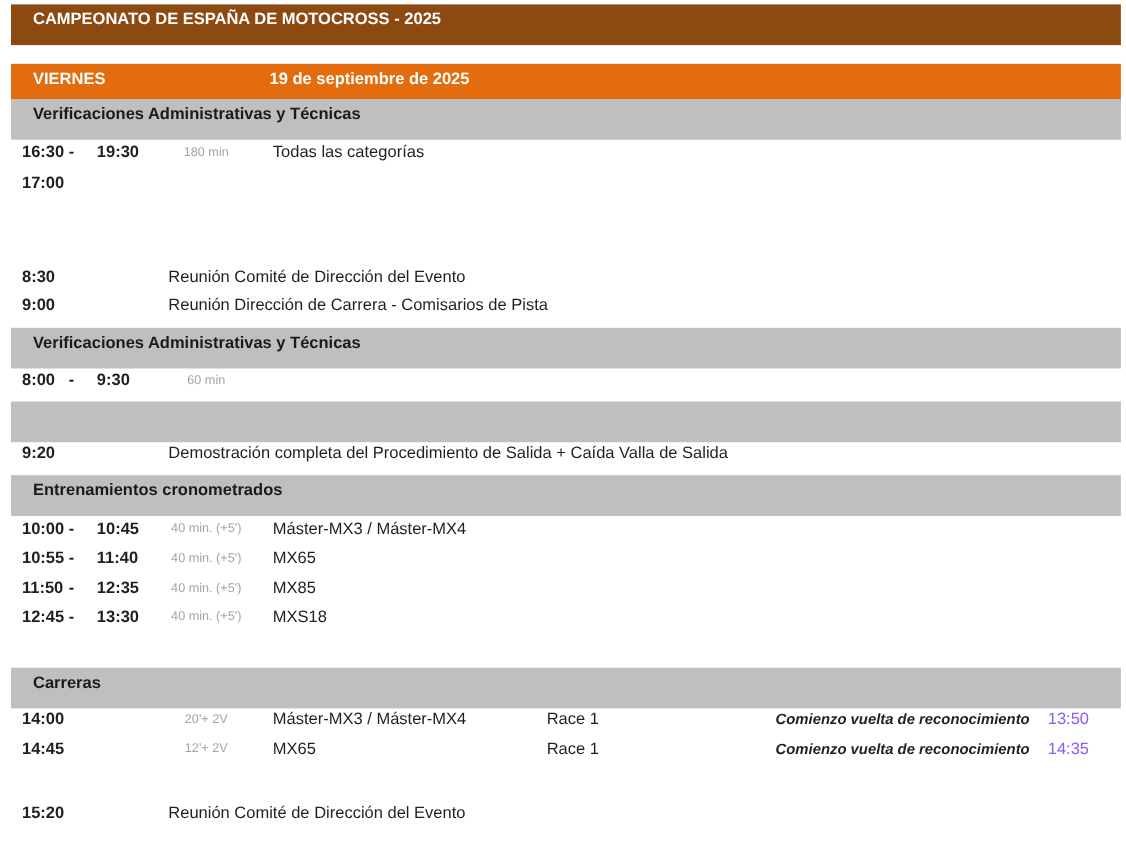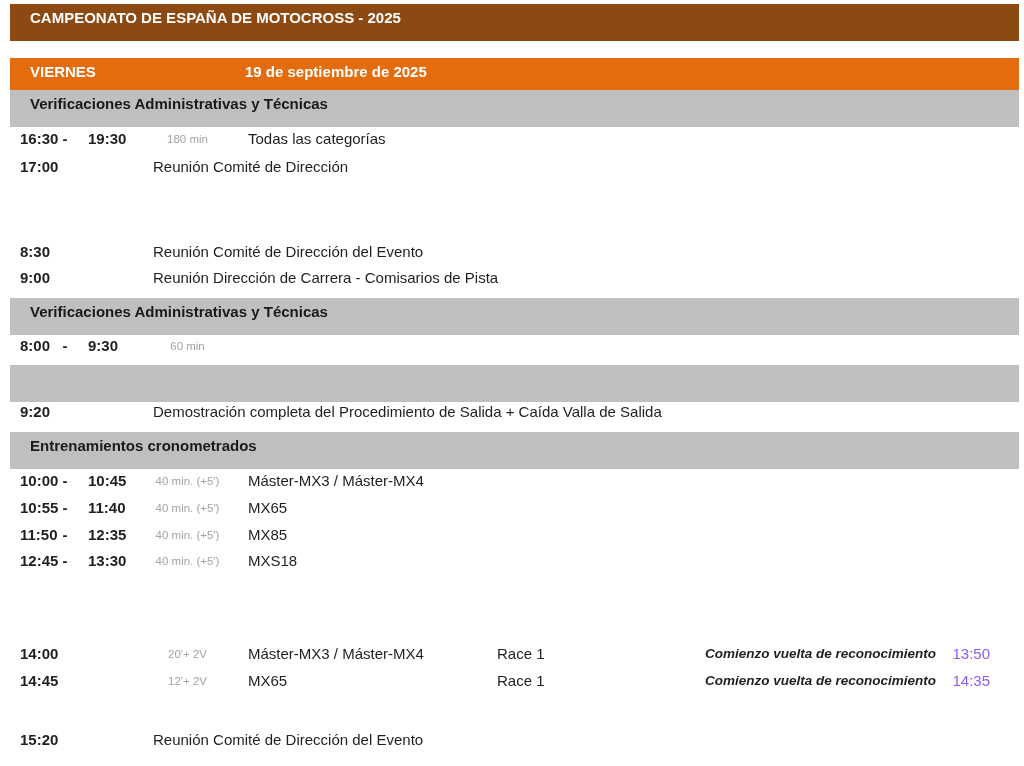--- a/index.html
+++ b/index.html
@@ -85,21 +85,20 @@
   <div class="row" style="top:130px">
     <span class="t1">16:30</span>
     <span class="dash">-</span>
     <span class="t2">19:30</span>
     <span class="dur">180 min</span>
     <span class="cat">Todas las categorías</span>
   </div>
 
   <div class="row" style="top:158px">
     <span class="t1">17:00</span>
-    <span class="desc">Reunión Comité de Dirección</span>
   </div>
 
 
   <div class="row" style="top:243px">
     <span class="t1">8:30</span>
     <span class="desc">Reunión Comité de Dirección del Evento</span>
   </div>
 
   <div class="row" style="top:269px">
     <span class="t1">9:00</span>
@@ -154,20 +153,23 @@
 
   <div class="row" style="top:552px">
     <span class="t1">12:45</span>
     <span class="dash">-</span>
     <span class="t2">13:30</span>
     <span class="dur">40 min. (+5')</span>
     <span class="cat">MXS18</span>
   </div>
 
 
+  <div class="bar section-bar" style="top:607px">
+    <span class="label">Carreras</span>
+  </div>
 
   <div class="row" style="top:645px">
     <span class="t1">14:00</span>
     <span class="dur">20'+ 2V</span>
     <span class="cat">Máster-MX3 / Máster-MX4</span>
     <span class="race">Race 1</span>
     <span class="rnote">Comienzo vuelta de reconocimiento</span>
     <span class="rtime">13:50</span>
   </div>
 

